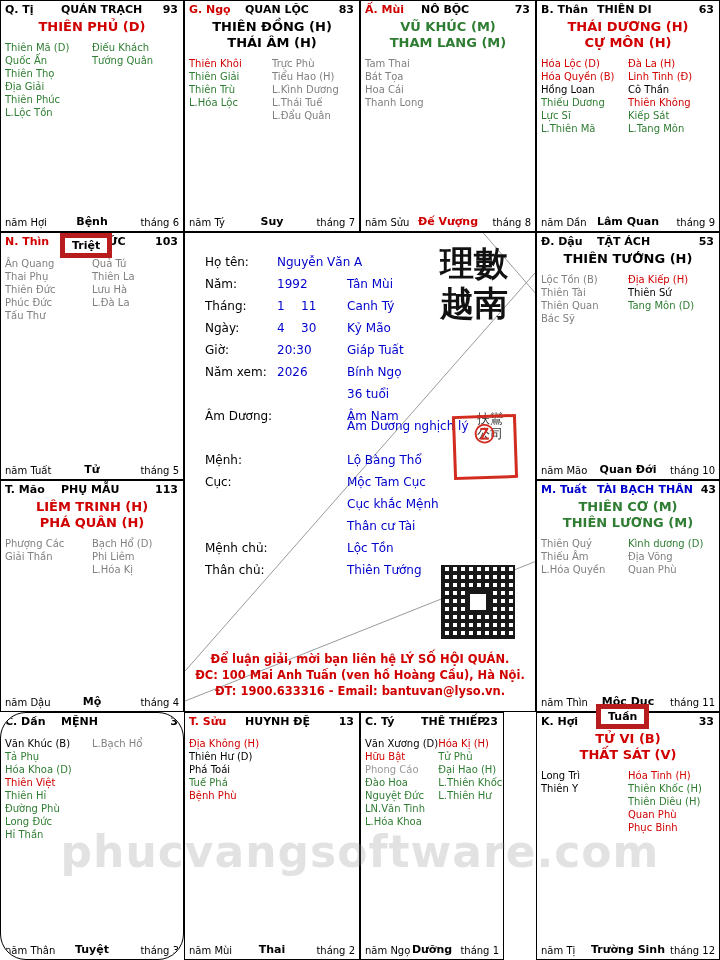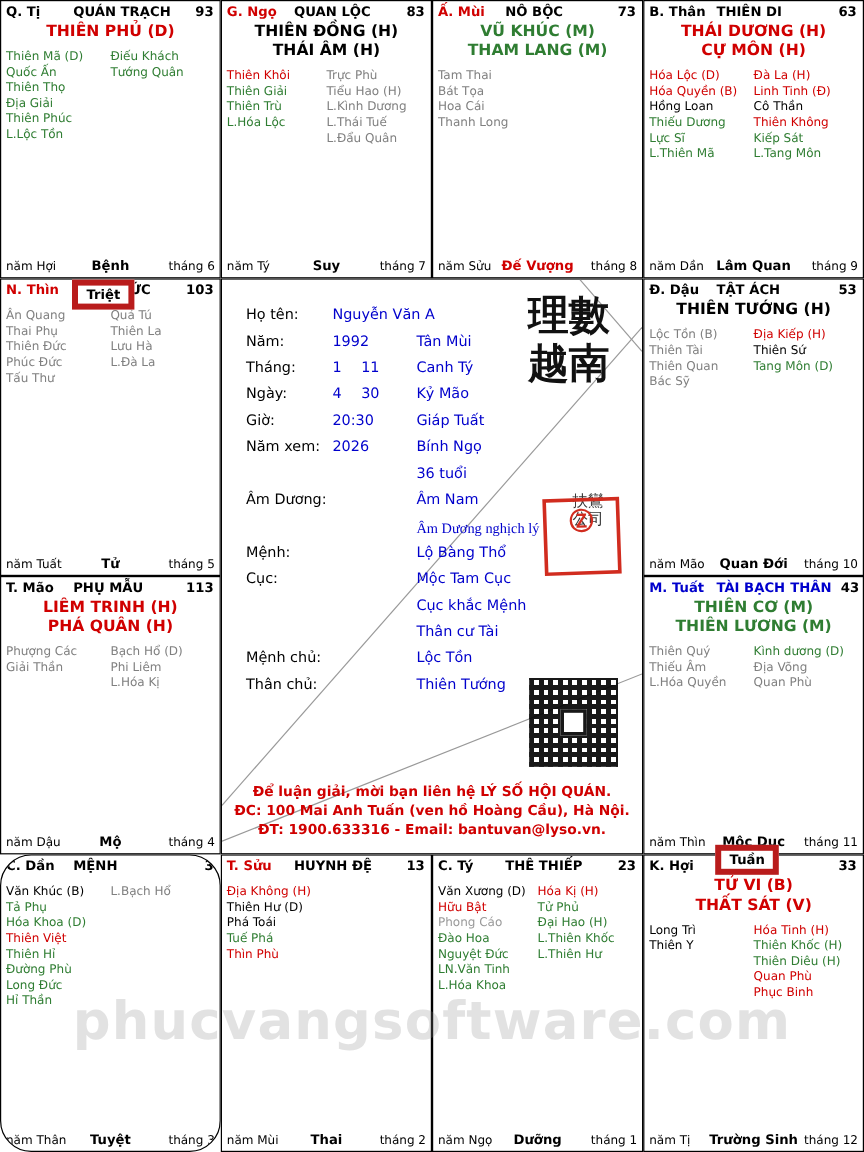--- a/index.html
+++ b/index.html
@@ -427,31 +427,31 @@
         <span class="c-cung black">HUYNH ĐỆ</span>
         <span class="c-num">13</span>
       </div>
       <div class="mainstars"></div>
       <div class="minor" style="top: 24px;">
         <div class="col">
           <div class="red">Địa Không (H)</div>
           <div class="black">Thiên Hư (D)</div>
           <div class="black">Phá Toái</div>
           <div class="green">Tuế Phá</div>
-          <div class="red">Thìn Phù</div>
+          <div class="red">Bệnh Phù</div>
         </div>
         <div class="col"></div>
       </div>
       <div class="c-foot">
         <span class="f-left">năm Mùi</span>
         <span class="f-mid">Thai</span>
         <span class="f-right">tháng 2</span>
       </div>
     </div>
-  <div class="cell" style="left:360px;top:712px;width:176px;height:248px;">
+  <div class="cell" style="left:360px;top:712px;width:144px;height:248px;">
       <div class="c-head">
         <span class="c-chi black">C. Tý</span>
         <span class="c-cung black">THÊ THIẾP</span>
         <span class="c-num">23</span>
       </div>
       <div class="mainstars"></div>
       <div class="minor" style="top: 24px;">
         <div class="col">
           <div class="black">Văn Xương (D)</div>
           <div class="red">Hữu Bật</div>
@@ -516,21 +516,21 @@
 
     <div id="center-rows">
         <div class="infoRow" style="top: 22px;"><span class="k">Họ tên:</span><span class="v1">Nguyễn Văn A</span><span class="v2"></span><span class="v3"></span></div>
         <div class="infoRow" style="top: 44px;"><span class="k">Năm:</span><span class="v1">1992</span><span class="v2"></span><span class="v3">Tân Mùi</span></div>
         <div class="infoRow" style="top: 66px;"><span class="k">Tháng:</span><span class="v1">1</span><span class="v2">11</span><span class="v3">Canh Tý</span></div>
         <div class="infoRow" style="top: 88px;"><span class="k">Ngày:</span><span class="v1">4</span><span class="v2">30</span><span class="v3">Kỷ Mão</span></div>
         <div class="infoRow" style="top: 110px;"><span class="k">Giờ:</span><span class="v1">20:30</span><span class="v2"></span><span class="v3">Giáp Tuất</span></div>
         <div class="infoRow" style="top: 132px;"><span class="k">Năm xem:</span><span class="v1">2026</span><span class="v2"></span><span class="v3">Bính Ngọ</span></div>
         <div class="infoRow" style="top: 154px;"><span class="k"></span><span class="v1"></span><span class="v2"></span><span class="v3">36 tuổi</span></div>
         <div class="infoRow" style="top: 176px;"><span class="k">Âm Dương:</span><span class="v1"></span><span class="v2"></span><span class="v3">Âm Nam</span></div>
-        <div class="infoRow" style="top: 200px; font-family: Liberation Serif, serif;"><span class="k"></span><span class="v1"></span><span class="v2"></span><span class="v3">Âm Dương nghịch lý</span></div>
+        <div class="infoRow" style="top: 186px;"><span class="k"></span><span class="v1"></span><span class="v2"></span><span class="v3">Âm Dương nghịch lý</span></div>
         <div class="infoRow" style="top: 220px;"><span class="k">Mệnh:</span><span class="v1"></span><span class="v2"></span><span class="v3">Lộ Bàng Thổ</span></div>
         <div class="infoRow" style="top: 242px;"><span class="k">Cục:</span><span class="v1"></span><span class="v2"></span><span class="v3">Mộc Tam Cục</span></div>
         <div class="infoRow" style="top: 264px;"><span class="k"></span><span class="v1"></span><span class="v2"></span><span class="v3">Cục khắc Mệnh</span></div>
         <div class="infoRow" style="top: 286px;"><span class="k"></span><span class="v1"></span><span class="v2"></span><span class="v3">Thân cư Tài</span></div>
         <div class="infoRow" style="top: 308px;"><span class="k">Mệnh chủ:</span><span class="v1"></span><span class="v2"></span><span class="v3">Lộc Tồn</span></div>
         <div class="infoRow" style="top: 330px;"><span class="k">Thân chủ:</span><span class="v1"></span><span class="v2"></span><span class="v3">Thiên Tướng</span></div>
       </div>
 
     <div class="callig">理數越南</div>
     <div class="callig-sub">扶鸞公司</div>

